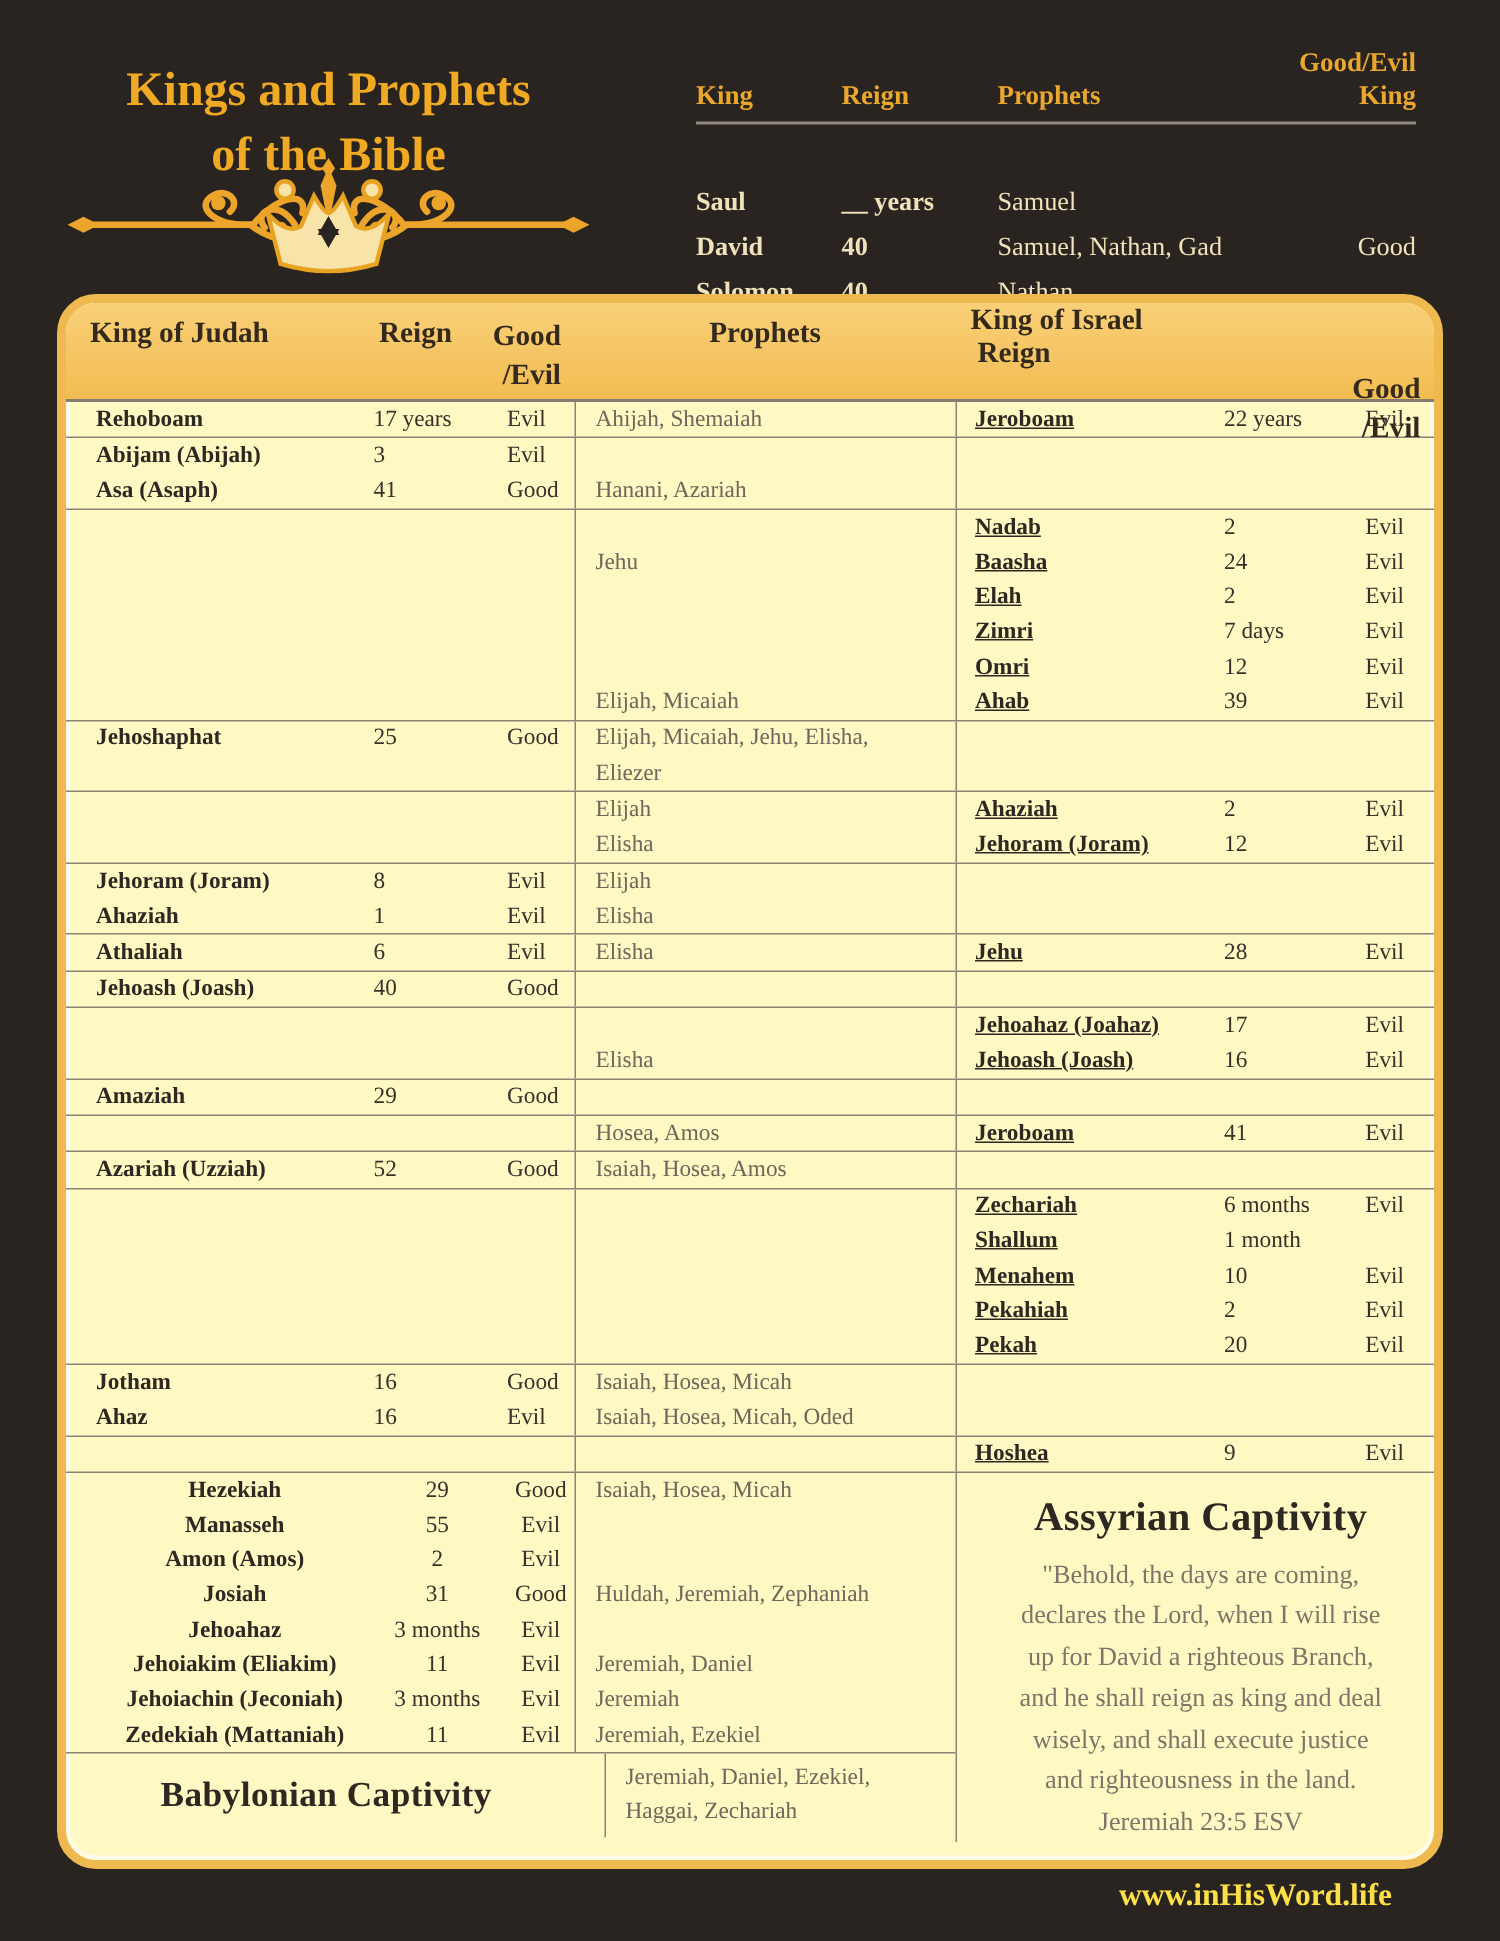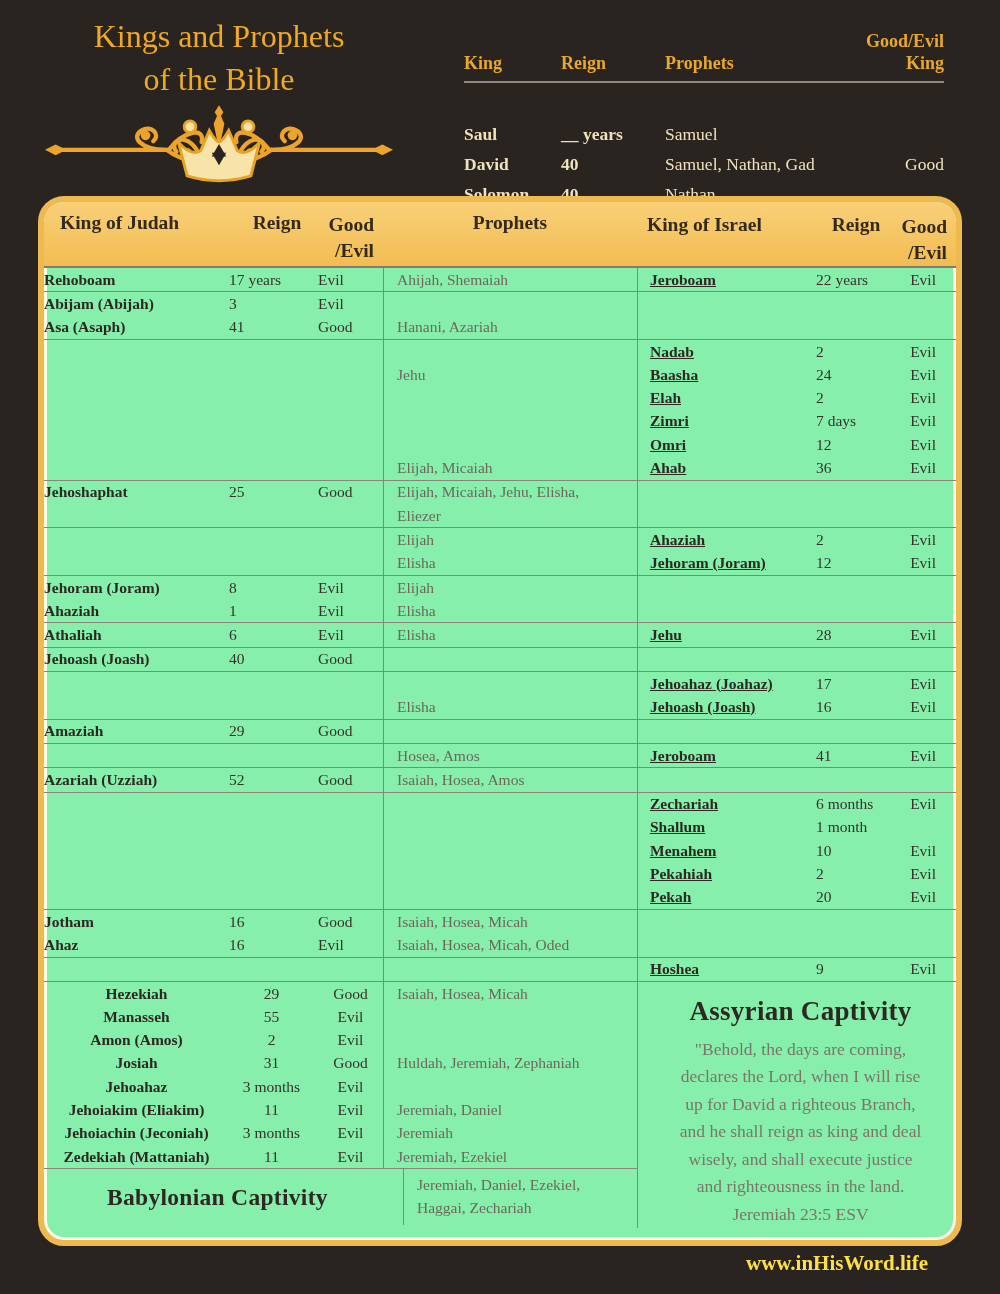--- a/index.html
+++ b/index.html
@@ -3,64 +3,64 @@
 <meta charset="utf-8">
 <style>
   html,body{margin:0;padding:0;}
   body{
     width:1000px;height:1294px;position:relative;overflow:hidden;
     background:#2a2421;
     font-family:"Liberation Serif","DejaVu Serif",serif;
   }
   
   .title{
-    position:absolute;left:45px;top:15px;width:348px;text-align:center;
-    color:#efa922;font-size:32px;font-weight:normal;line-height:43px;
+    position:absolute;left:45px;top:38px;width:348px;text-align:center;
+    color:#efa922;font-size:32px;font-weight:bold;line-height:43px;
   }
   .ornament{position:absolute;left:45px;top:102px;width:348px;height:86px;}
   .mini{position:absolute;left:464px;top:30px;width:480px;color:#f0e2ba;font-size:17.5px;}
   .mini-h{display:flex;align-items:flex-end;padding-bottom:7px;border-bottom:2px solid #90897d;
           color:#e9a72d;font-weight:bold;font-size:18px;line-height:22px;}
   .mc1{width:97px;}.mc2{width:104px;}.mc3{flex:1;}.mc4{width:110px;text-align:right;}
   .mini-row{display:flex;height:30px;align-items:center;}
   #mini-rows{padding-top:5px;margin-top:31px;}
   .mb{font-weight:bold;}
   
   .panel{
     position:absolute;left:38px;top:196px;width:924px;height:1050px;box-sizing:border-box;
-    background:#86efac;border:6px solid #eeb94f;border-radius:26px;
+    background:#fef9c3;border:6px solid #eeb94f;border-radius:26px;
     box-shadow:inset 0 0 0 3px #fffbe9;overflow:hidden;
   }
   .thead{
     height:66px;box-sizing:border-box;display:flex;
     background:linear-gradient(#f9d078,#f2bc52);
     border-bottom:2px solid #837c6f;border-radius:19px 19px 0 0;
     color:#332a1d;font-weight:bold;font-size:19.5px;
   }
   .thL{width:339px;display:flex;padding-top:10px;box-sizing:border-box;}
   .th-jname{padding-left:16px;width:175px;}
   .th-reign{width:84px;text-align:center;}
   .th-ge{flex:1;text-align:right;padding-right:9px;line-height:26px;}
   .thM{width:254px;text-align:center;padding-top:10px;box-sizing:border-box;}
-  .thR{width:319px;display:flex;padding-top:12px;box-sizing:border-box;}
+  .thR{width:319px;display:flex;padding-top:1px;box-sizing:border-box;flex-direction:column;}
   .th-iname{padding-left:10px;width:170px;}
   .th-reign2{width:78px;text-align:center;}
   .th-ge2{flex:1;text-align:right;padding-right:9px;line-height:26px;}
   
   .band{display:flex;border-bottom:1.6px solid #8b8376;}
   .col{box-sizing:border-box;}
   .colL{width:339px;}
   .colM{width:254px;border-left:1.6px solid #8b8376;padding-left:13px;}
   .colR{width:319px;border-left:1.6px solid #8b8376;}
   .line{height:23.3px;display:flex;align-items:center;font-size:15.5px;white-space:nowrap;}
   .pl{color:#6e675b;}
   .kn{font-weight:bold;color:#2e2822;}
   .rg{color:#37312a;}
   .ge{color:#37312a;}
-  .colL .kn,.b16top .colL .kn{padding-left:0;width:185px;}
+  .colL .kn,.b16top .colL .kn{padding-left:20px;width:185px;}
   .colL .rg{width:85px;}
   .colL .ge{flex:1;padding-left:4px;}
   .colR .kn{padding-left:12px;width:166px;text-decoration:underline;}
   .colR .rg{width:85px;}
   .colR .ge{flex:1;text-align:right;padding-right:20px;}
   
   .b16{display:flex;text-align:center;}
   .b16L{width:593px;}
   .b16top{display:flex;border-bottom:1.6px solid #8b8376;}
   .b16bot{display:flex;height:56px;}
@@ -280,21 +280,21 @@
             <span class="rg">7 days</span>
             <span class="ge">Evil</span>
           </div>
           <div class="line">
             <span class="kn">Omri</span>
             <span class="rg">12</span>
             <span class="ge">Evil</span>
           </div>
           <div class="line">
             <span class="kn">Ahab</span>
-            <span class="rg">36</span>
+            <span class="rg">39</span>
             <span class="ge">Evil</span>
           </div>
         </div>
       </div>
       <div class="band">
         <div class="col colL">
           <div class="line">
             <span class="kn">Jehoshaphat</span>
             <span class="rg">25</span>
             <span class="ge">Good</span>

